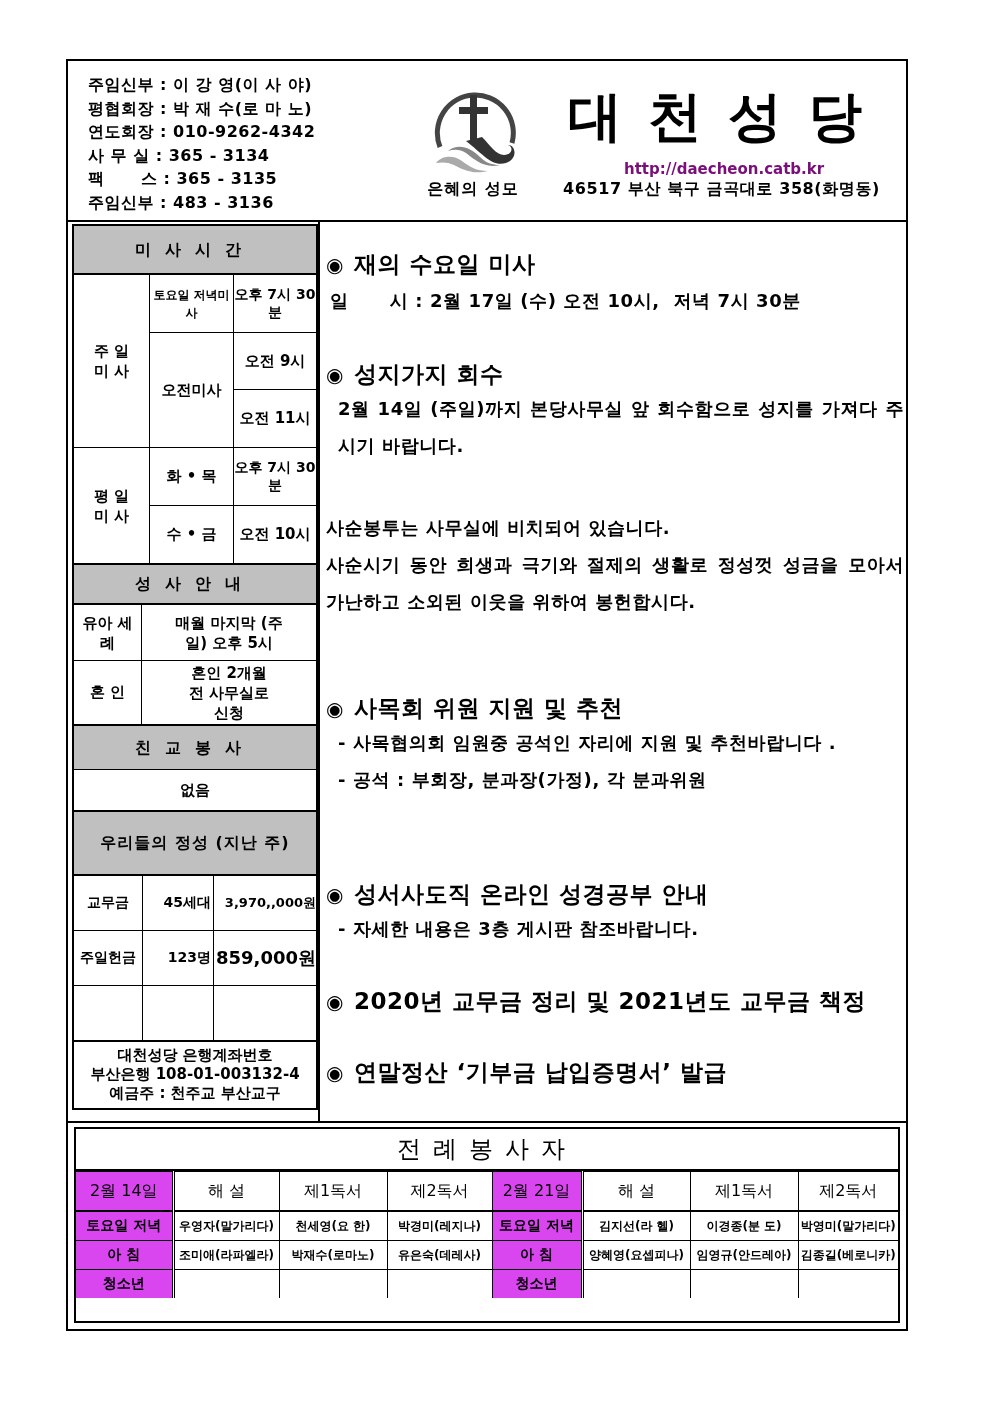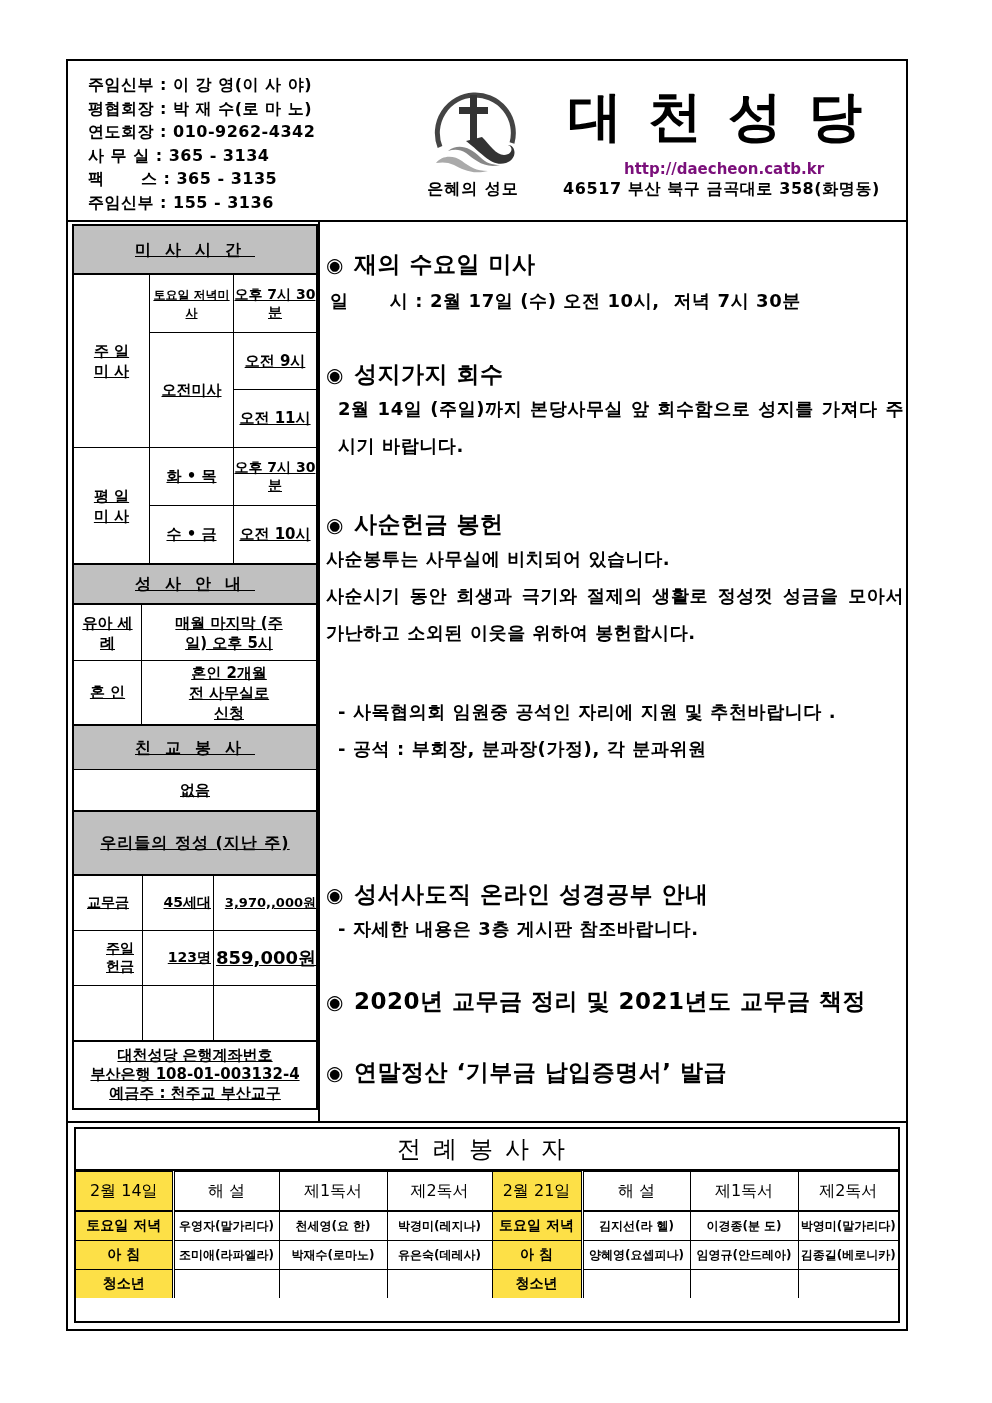--- a/index.html
+++ b/index.html
@@ -12,21 +12,21 @@
   .contacts .row { white-space: pre; }
   .logo { position: absolute; left: 350px; top: 24px; width: 110px; height: 120px; }
   .logo svg { position: absolute; left: 8px; top: 0; }
   .logo-caption { position: absolute; left: 0; top: 94px; width: 110px; text-align: center; font-size: 16px; font-weight: bold; letter-spacing: 1px; }
   .title { position: absolute; left: 500px; top: 20px; font-size: 54px; font-weight: bold; letter-spacing: 26px; }
   .url { position: absolute; left: 556px; top: 99px; font-size: 15px; font-weight: bold; color: #7a0f7a; }
   .address { position: absolute; left: 495px; top: 118px; font-size: 16px; font-weight: bold; letter-spacing: 0.6px; }
 
   
   .vdiv { position: absolute; left: 250px; top: 159px; width: 2px; height: 901px; background: #000; }
-  .sidebar { position: absolute; left: 4px; top: 163px; width: 246px; border: 2px solid #000; box-sizing: border-box; text-decoration: underline; }
+  .sidebar { position: absolute; left: 4px; top: 163px; width: 246px; border: 2px solid #000; box-sizing: border-box; }
   .sec-head { background: #c0c0c0; text-align: center; font-weight: bold; font-size: 16px; letter-spacing: 14px; border-bottom: 1px solid #000; }
   table { border-collapse: collapse; }
   .mass td { border: 1px solid #000; text-align: center; font-size: 15px; font-weight: bold; padding: 0; }
   .mass { width: 100%; }
   .sb-cell-left { width: 55px; }
   .sb-cell-mid { width: 83px; }
   .info td { border: 1px solid #000; text-align: center; font-size: 15px; font-weight: bold; padding: 0; }
   .offer td { border: 1px solid #000; font-size: 14px; font-weight: bold; padding: 0; }
   .bank { text-align: center; font-size: 15px; font-weight: bold; line-height: 19px; padding: 4px 0 5px; border-top: 1px solid #000; }
 
@@ -37,37 +37,37 @@
   .news h2 .mark { display: inline-block; font-size: 20px; margin-right: 10px; }
   .news p { margin: 0; font-size: 18px; font-weight: bold; line-height: 37px; letter-spacing: 0.6px; }
 
   
   .hdiv { position: absolute; left: 0; top: 1060px; width: 838px; height: 2px; background: #000; }
   .lit { position: absolute; left: 6px; top: 1066px; width: 826px; height: 196px; border: 2px solid #000; box-sizing: border-box; }
   .lit-title { height: 40px; border-bottom: 2px solid #000; text-align: center; font-size: 24px; letter-spacing: 12px; line-height: 40px; font-family: "DejaVu Sans", sans-serif; }
   .lit table { width: 100%; table-layout: fixed; }
   .lit td { border: 1px solid #000; text-align: center; font-size: 12px; font-weight: bold; height: 28px; padding: 0; white-space: nowrap; overflow: hidden; }
   .lit tr.hrow td { height: 38px; font-size: 16px; font-weight: normal; border-bottom: 2px solid #000; }
-  .lit td.gray { background: #fde047; font-size: 14px; }
+  .lit td.gray { background: #d946ef; font-size: 14px; }
   .lit tr.hrow td.gray { font-size: 16px; }
   .lit td.dbl { border-right: 3px double #000; }
 </style>
 </head>
 <body>
 
 <div class="page">
 
   <div class="header">
     <div class="contacts">
       <div class="row"><span>주임신부</span> : <span>이 강 영(이 사 야)</span></div>
       <div class="row"><span>평협회장</span> : <span>박 재 수(로 마 노)</span></div>
       <div class="row"><span>연도회장</span> : <span>010-9262-4342</span></div>
       <div class="row"><span>사 무 실</span> : <span>365 - 3134</span></div>
       <div class="row"><span>팩      스</span> : <span>365 - 3135</span></div>
-      <div class="row"><span>주임신부</span> : <span>155 - 3136</span></div>
+      <div class="row"><span>주임신부</span> : <span>483 - 3136</span></div>
     </div>
 
     <div class="logo">
       <svg width="96" height="92" viewBox="0 0 96 92">
         <path d="M14 62 A 38 38 0 1 1 86 58" fill="none" stroke="#444" stroke-width="5"></path>
         <rect x="44" y="10" width="7" height="46" fill="#333"></rect>
         <rect x="33" y="22" width="29" height="7" fill="#333"></rect>
         <path d="M40 56 L56 52 C64 60 70 70 78 70 C86 70 88 62 82 60 C90 60 92 74 80 78 C66 82 58 70 40 56 Z" fill="#333"></path>
         <path d="M22 66 C32 58 44 62 54 72 C60 78 66 80 74 80 C58 84 48 74 40 68 C34 64 28 64 22 66 Z" fill="#888"></path>
         <path d="M10 78 C16 70 28 70 36 76 C44 82 50 86 62 86 C46 90 36 84 28 80 C22 77 16 77 10 78 Z" fill="#aaa"></path>
@@ -129,21 +129,21 @@
 
     <div class="sec-head" style="height:62px;line-height:62px;letter-spacing:1px;font-size:16px;">우리들의 정성 (지난 주)</div>
     <table class="offer" style="width:100%;">
       <tbody>
           <tr style="height:55px;padding-left:43px;">
         <td style="width:68px;border-left:none;text-align:center;">교무금</td>
         <td style="width:68px;text-align:right;padding-right:2px;">45세대</td>
         <td style="border-right:none;text-align:right;font-size:13px;">3,970,,000원</td>
       </tr>
       <tr style="height:55px;">
-        <td style="border-left:none;text-align:left;padding-left:32px;">주일헌금</td>
+        <td style="border-left:none;text-align:center;">주일헌금</td>
         <td style="text-align:right;padding-right:2px;">123명</td>
         <td style="border-right:none;text-align:right;font-size:18px;">859,000원</td>
       </tr>
       <tr style="height:55px;">
         <td style="border-left:none;"></td>
         <td></td>
         <td style="border-right:none;"></td>
       </tr>
     </tbody>
       </table>
@@ -157,25 +157,25 @@
   <div class="content">
     <div class="news" style="top:18px;">
       <h2><span class="mark">◉</span><span>재의 수요일 미사</span></h2>
       <p style="margin-top:2px;padding-left:4px;white-space:pre;">일      시 : 2월 17일 (수) 오전 10시,  저녁 7시 30분</p>
     </div>
     <div class="news" style="top:128px;">
       <h2><span class="mark">◉</span><span>성지가지 회수</span></h2>
       <p style="padding-left:12px;text-align:justify;">2월 14일 (주일)까지 본당사무실 앞 회수함으로 성지를 가져다 주시기 바랍니다.</p>
     </div>
     <div class="news" style="top:278px;">
-      <h2><span class="mark">◉</span><span>사순헌금 봉헌</span></h2>
       <p>사순봉투는 사무실에 비치되어 있습니다.</p>
       <p style="text-align:justify;">사순시기 동안 희생과 극기와 절제의 생활로 정성껏 성금을 모아서 가난하고 소외된 이웃을 위하여 봉헌합시다.</p>
     </div>
     <div class="news" style="top:462px;">
+      <h2><span class="mark">◉</span><span>사목회 위원 지원 및 추천</span></h2>
       <p style="padding-left:12px;text-indent:0;text-align:justify;">- 사목협의회 임원중  공석인 자리에 지원 및 추천바랍니다 .</p>
       <p style="padding-left:12px;">- 공석 : 부회장, 분과장(가정), 각 분과위원</p>
     </div>
     <div class="news" style="top:648px;">
       <h2><span class="mark">◉</span><span>성서사도직 온라인 성경공부 안내</span></h2>
       <p style="padding-left:12px;">- 자세한 내용은 3층 게시판 참조바랍니다.</p>
     </div>
     <div class="news" style="top:755px;">
       <h2><span class="mark">◉</span><span>2020년 교무금 정리 및 2021년도 교무금 책정</span></h2>
     </div>

